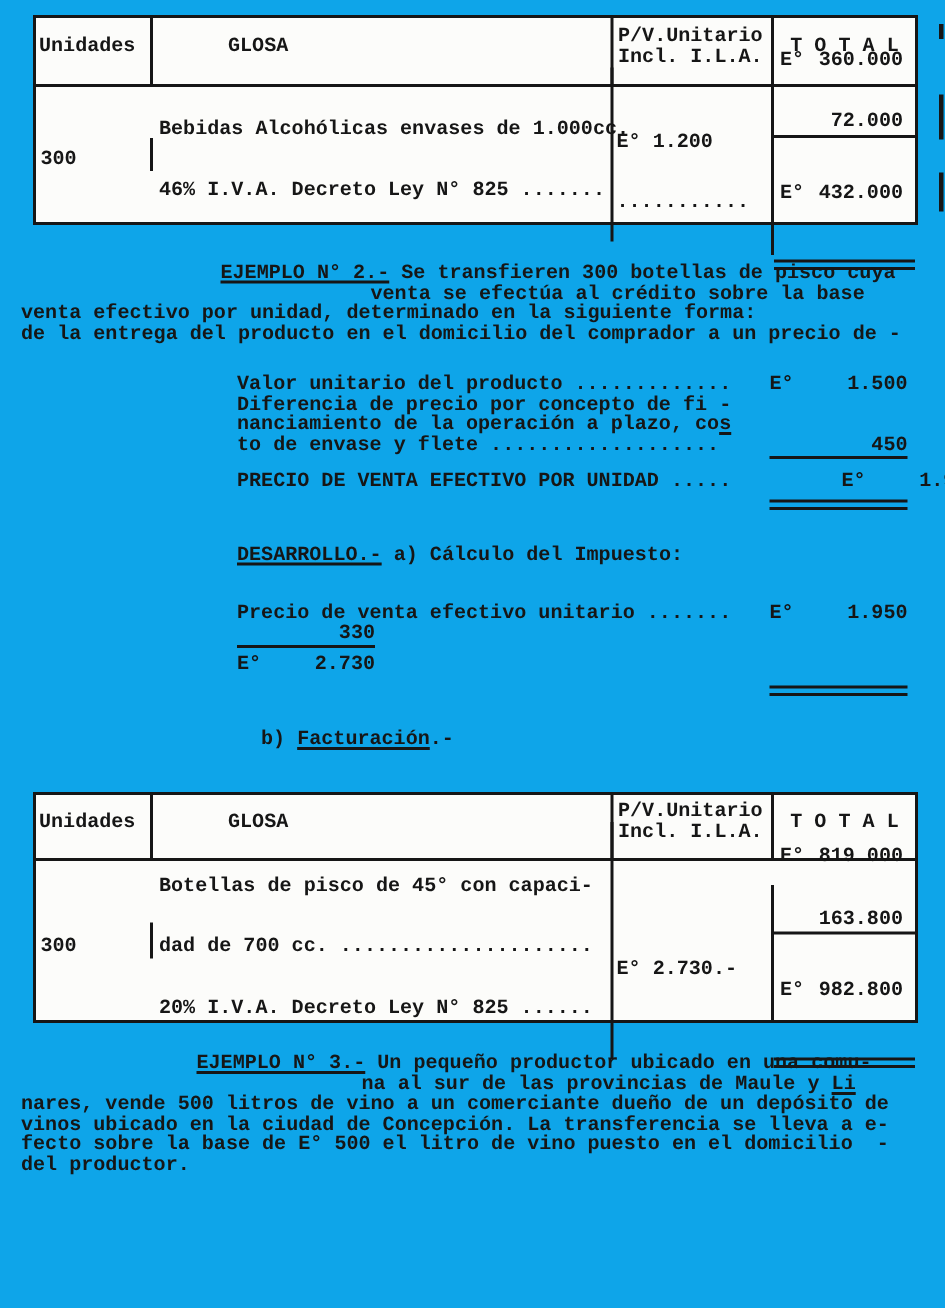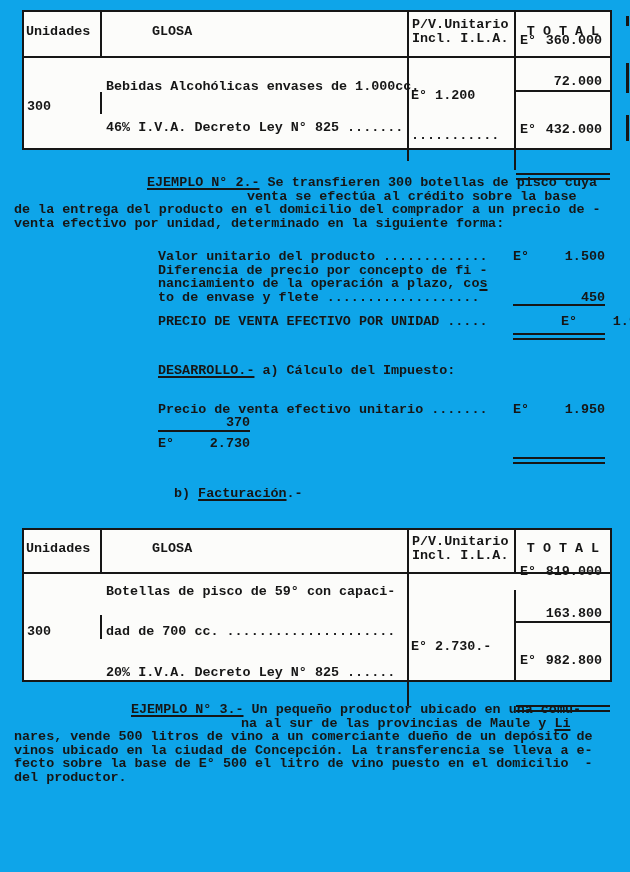--- a/index.html
+++ b/index.html
@@ -91,54 +91,54 @@
         <div class="tot-line tot-rule"><span></span><span>72.000</span></div>
         <div class="tot-line tot-sum"><span>E°</span><span>432.000</span></div>
         <div class="dbl tot-dbl"></div>
       </div>
     </div>
   </div>
 
   <div class="block" style="top:176px;left:14px;width:612px;">
     <div class="line" style="padding-left:133px;"><span class="u">EJEMPLO N° 2.-</span><span> Se transfieren 300 botellas de pisco cuya</span></div>
     <div class="line" style="padding-left:233px;">venta se efectúa al crédito sobre la base</div>
+    <div class="line">venta efectivo por unidad, determinado en la siguiente forma:</div>
     <div class="line">de la entrega del producto en el domicilio del comprador a un precio de -</div>
-    <div class="line">venta efectivo por unidad, determinado en la siguiente forma:</div>
   </div>
 
   <div class="block" style="top:250px;left:158px;width:450px;">
     <div class="mline"><span class="mtext">Valor unitario del producto .............</span><span class="amount"><span>E°</span><span>1.500</span></span></div>
     <div class="mline">Diferencia de precio por concepto de fi -</div>
     <div class="mline"><span>nanciamiento de la operación a plazo, co</span><span class="u">s</span></div>
     <div class="mline"><span class="mtext">to de envase y flete ...................</span><span class="amount rule"><span></span><span>450</span></span></div>
     <div class="mline gap-line"><span class="mtext">PRECIO DE VENTA EFECTIVO POR UNIDAD .....</span><span class="amount"><span>E°</span><span>1.950</span></span></div>
     <div class="dbl mid-dbl"></div>
   </div>
 
   <div class="block" style="top:364px;left:158px;width:450px;">
     <div class="mline"><span class="u">DESARROLLO.-</span><span> a) Cálculo del Impuesto:</span></div>
     <div class="mline" style="margin-top:25px;"><span class="mtext">Precio de venta efectivo unitario .......</span><span class="amount"><span>E°</span><span>1.950</span></span></div>
-    <div class="mline"><span class="amount rule"><span></span><span>370</span></span></div>
+    <div class="mline"><span class="amount rule"><span></span><span>330</span></span></div>
     <div class="mline gap-line2"><span class="amount"><span>E°</span><span>2.730</span></span></div>
     <div class="dbl mid-dbl" style="margin-top:7px;"></div>
   </div>
 
   <div class="block line" style="top:487px;left:174px;"><span>b) </span><span class="u">Facturación</span><span>.-</span></div>
 
   <div class="ttable t2" style="top:528px;">
     <div class="thead">
       <div class="cell c1 hc1">Unidades</div>
       <div class="cell c2 hc2">GLOSA</div>
       <div class="cell c3 hc3"><span class="line">P/V.Unitario</span><br><span class="line">Incl. I.L.A.</span></div>
       <div class="cell c4 hc4">T O T A L</div>
     </div>
     <div class="tbody">
       <div class="cell c1 bc1">300</div>
       <div class="cell c2 bc2">
-        <div class="line">Botellas de pisco de 59° con capaci-</div>
+        <div class="line">Botellas de pisco de 45° con capaci-</div>
         <div class="line">dad de 700 cc. .....................</div>
         <div class="line">20% I.V.A. Decreto Ley N° 825 ......</div>
       </div>
       <div class="cell c3 bc3">
         <div class="line">E° 2.730.-</div>
       </div>
       <div class="cell c4 bc4">
         <div class="tot-line"><span>E°</span><span>819.000</span></div>
         <div class="tot-line tot-rule"><span></span><span>163.800</span></div>
         <div class="tot-line tot-sum"><span>E°</span><span>982.800</span></div>

